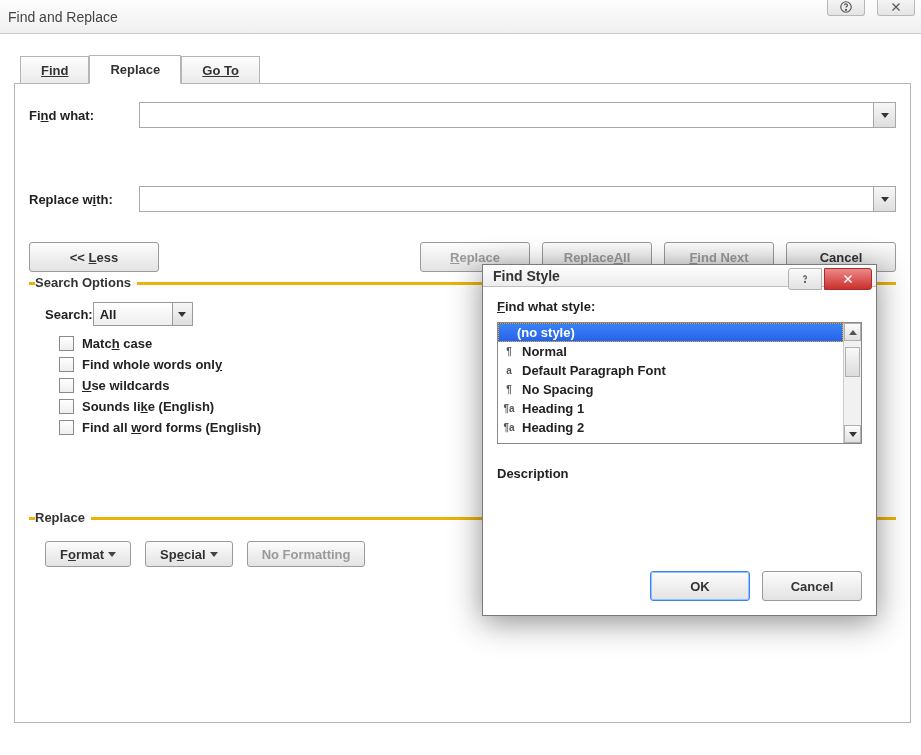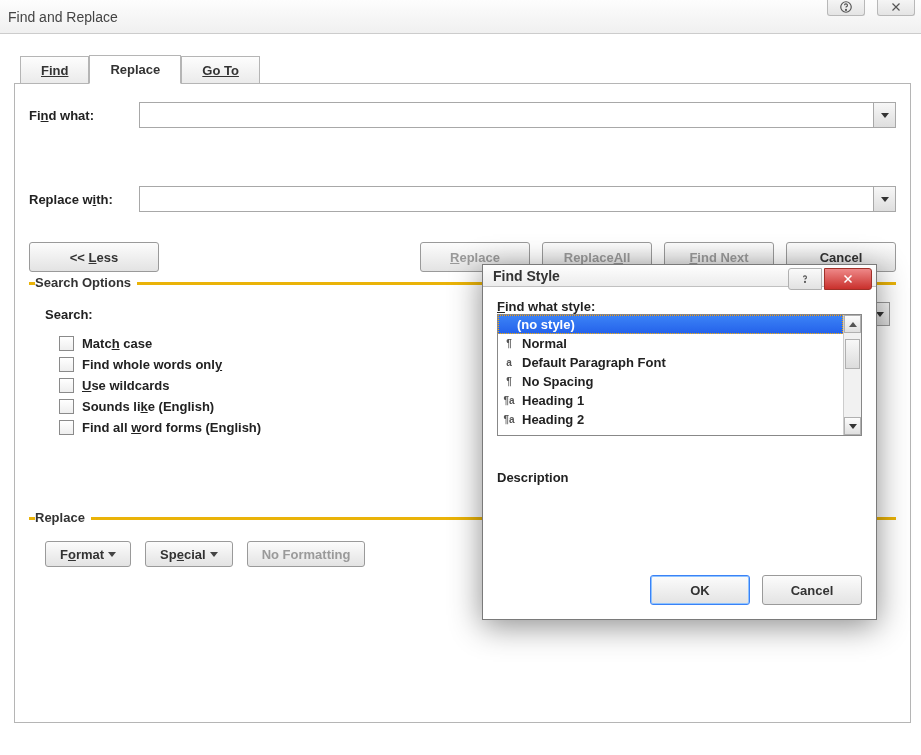--- a/index.html
+++ b/index.html
@@ -132,21 +132,21 @@
     margin-top: 6px;
   }
   .legend {
     position: relative; top: -24px;
     background:#fff; padding: 0 6px 0 0;
     display:inline-block;
     color:#333;
   }
   .fieldset > .content { margin-top: -12px; }
 
-  .search-row { display:flex; align-items:center; margin-bottom:10px; margin-left:10px;justify-content:space-between; }
+  .search-row { display:flex; align-items:center; margin-bottom:10px; margin-left:10px; }
   .select {
     width: 100px; height:24px;
     border:1px solid #9a9a9a;
     background: linear-gradient(#fff,#eee);
     display:flex; align-items:center;
     padding-left: 6px;
     position:relative;
   }
   .select .drop {
     position:absolute; right:0; top:0; bottom:0; width:20px;
@@ -198,21 +198,21 @@
   .modal-close-btn {
     width:48px; height:22px;
     border:1px solid #a03028;
     border-radius: 0 3px 3px 0;
     background: linear-gradient(#e88,#c9302c);
     display:flex; align-items:center; justify-content:center;
   }
   .modal-close-btn svg { stroke:#fff; }
 
   .modal-body { padding: 12px 14px 14px 14px; }
-  .modal-label { margin-bottom: 0; }
+  .modal-label { margin-bottom: 8px; }
   .modal-label .u { text-decoration: underline; }
 
   .listbox-wrap {
     display:flex;
     border: 1px solid #888;
     height: 122px;
     background:#fff;
   }
   .listbox {
     flex:1;
@@ -254,21 +254,21 @@
     border:1px solid #b0b0b0;
     background: linear-gradient(#f8f8f8,#dcdcdc);
   }
   .caret-up {
     width:0; height:0;
     border-left:4px solid transparent;
     border-right:4px solid transparent;
     border-bottom:5px solid #555;
   }
 
-  .desc-label { margin-top: 34px; margin-bottom: 90px; }
+  .desc-label { margin-top: 22px; margin-bottom: 90px; }
   .modal-actions {
     display:flex; justify-content:flex-end; gap:12px;
     margin-top: 10px;
   }
   .modal-actions .btn { min-width: 100px; }
   .btn.focus {
     border: 1px solid #3b82f6;
     box-shadow: 0 0 0 1px #8ec3ff inset;
   }
 

